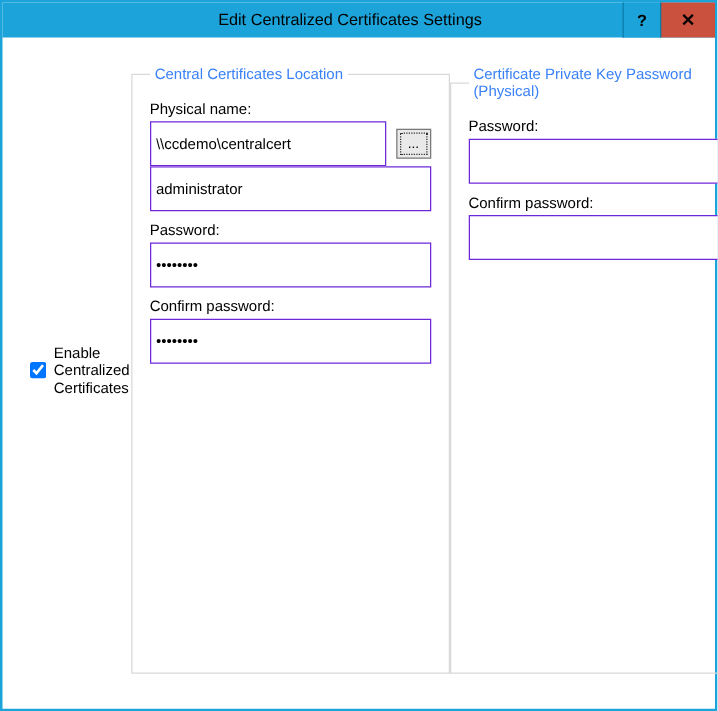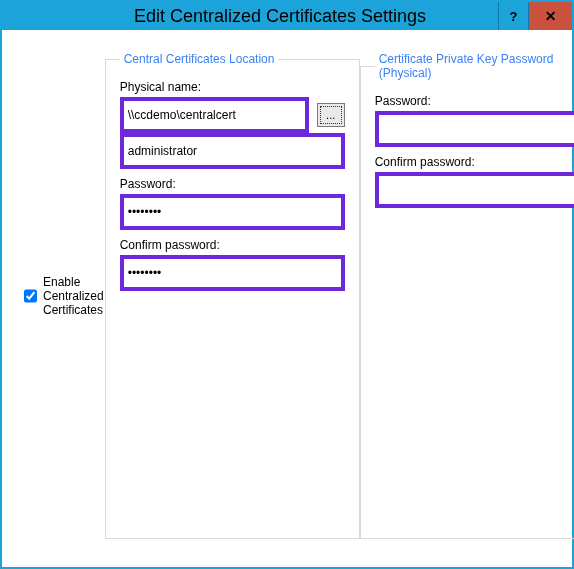--- a/index.html
+++ b/index.html
@@ -25,21 +25,21 @@
     height: 28px;
     background: #1ca4da;
     display: flex;
     align-items: stretch;
     color: #000;
     flex-shrink: 0;
   }
   .titlebar .title {
     flex: 1;
     text-align: center;
-    font-size: 18px;
+    font-size: 13px;
     line-height: 28px;
     padding-left: 60px;
   }
   .tb-btn {
     width: 30px;
     display: flex;
     align-items: center;
     justify-content: center;
     border-left: 1px solid #0a7aa8;
     font-weight: bold;
@@ -91,21 +91,21 @@
   }
   .field-label:first-of-type {
     margin-top: 2px;
   }
   .path-row {
     display: flex;
     align-items: center;
     gap: 8px;
   }
   input.text {
-    border: 4px solid #6d28d9;
+    border: 1px solid #6d28d9;
     height: 36px;
     padding: 2px 4px;
     font-family: inherit;
     font-size: 12px;
     background: #fff;
   }
   .path-input {
     flex: 1;
     min-width: 0;
   }

